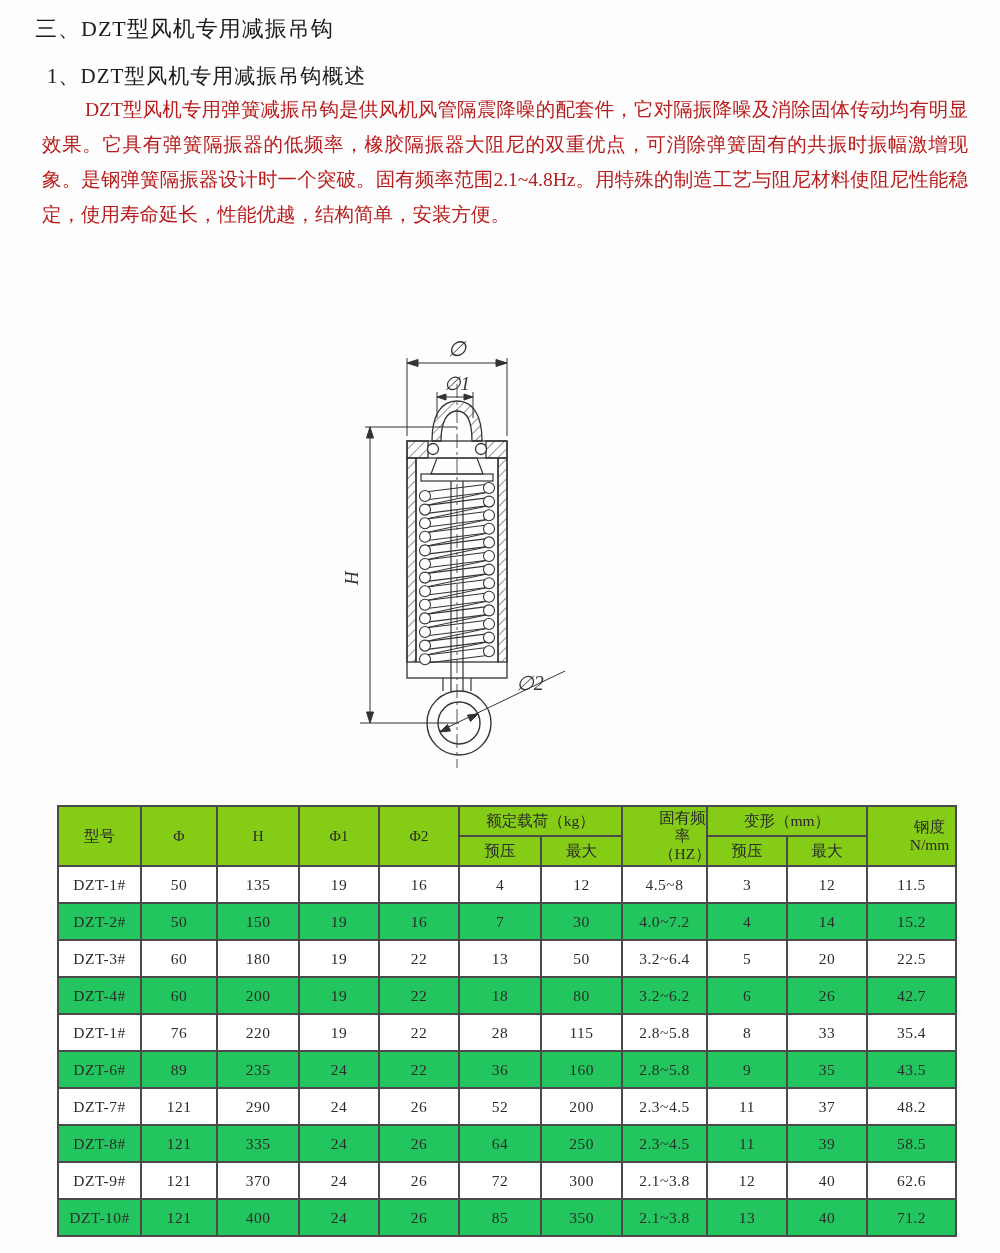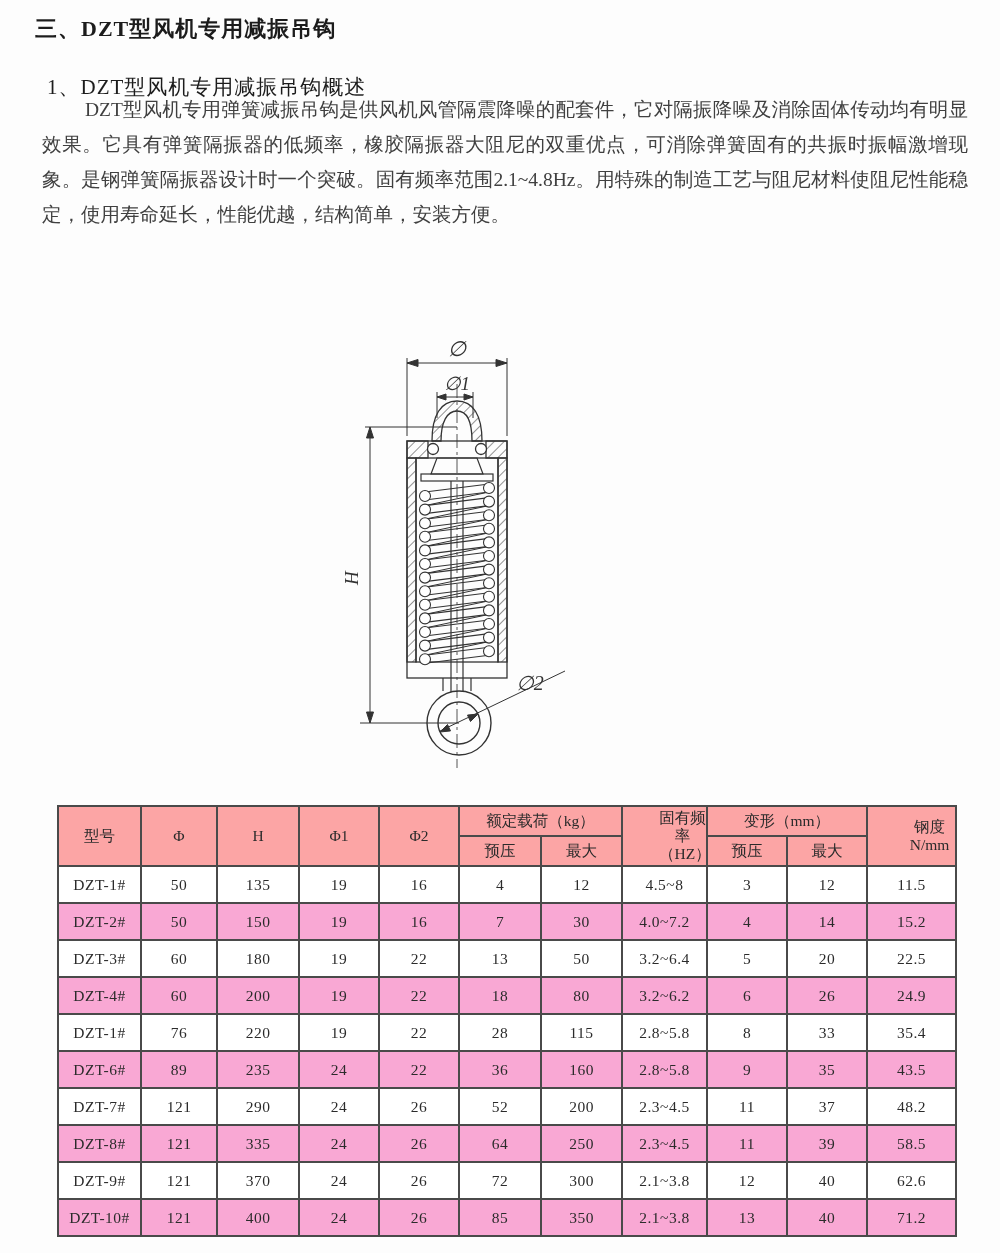--- a/index.html
+++ b/index.html
@@ -1,39 +1,39 @@
 <!DOCTYPE html>
 <html><head>
 <meta charset="utf-8">
 <style>
   html,body{margin:0;padding:0;background:#ffffff;}
   .page{
     position:relative;width:1000px;height:1253px;background:#fdfdfd;
     font-family:"Liberation Serif","DejaVu Serif",serif;color:#1c1c1c;overflow:hidden;
   }
-  .doc-title{position:absolute;left:35px;top:14px;margin:0;font-size:22px;font-weight:bold;letter-spacing:1px;}
+  .doc-title{position:absolute;left:35px;top:14px;margin:0;font-size:22px;font-weight:normal;letter-spacing:1px;}
   .sec-heading{position:absolute;margin:0;font-size:21px;font-weight:400;letter-spacing:1px;}
-  #sec1-heading{left:47px;top:73px;}
+  #sec1-heading{left:47px;top:62px;}
   #sec2-heading{left:51px;top:279px;}
   .para{
     position:absolute;left:42px;top:92px;width:926px;margin:0;
-    font-size:19.5px;line-height:35px;text-align:justify;text-indent:2.2em;color:#404040;
+    font-size:19.5px;line-height:35px;text-align:justify;text-indent:2.2em;color:#b91c1c;
   }
   .drawing{position:absolute;left:320px;top:328px;width:370px;height:455px;}
   .drawing svg{display:block;}
   .dim-label{font-family:"Liberation Serif","DejaVu Serif",serif;font-style:italic;fill:#333;}
 
   table.spec{
     position:absolute;left:57px;top:805px;width:898px;
     border-collapse:collapse;table-layout:fixed;text-align:center;color:#2b2b2b;
   }
   table.spec th,table.spec td{border:2px solid #4a4a4a;padding:0;overflow:hidden;}
-  table.spec thead th{background:#fca5a5;font-weight:400;font-size:15.5px;height:28px;line-height:1.15;}
+  table.spec thead th{background:#84cc16;font-weight:400;font-size:15.5px;height:28px;line-height:1.15;}
   table.spec td{height:35px;font-size:15.5px;background:#ffffff;letter-spacing:0.5px;}
-  table.spec tr.alt td{background:#f9a8d4;}
+  table.spec tr.alt td{background:#22c55e;}
   .two-line span{display:block;margin-left:36px;}
 </style>
 </head>
 <body>
 
 <div class="page">
 
   <h1 class="doc-title">三、DZT型风机专用减振吊钩</h1>
 
   <h2 class="sec-heading" id="sec1-heading">1、DZT型风机专用减振吊钩概述</h2>
@@ -269,21 +269,21 @@
           <td>DZT-4#</td>
           <td>60</td>
           <td>200</td>
           <td>19</td>
           <td>22</td>
           <td>18</td>
           <td>80</td>
           <td>3.2~6.2</td>
           <td>6</td>
           <td>26</td>
-          <td>24.9</td>
+          <td>42.7</td>
         </tr>
         <tr>
           <td>DZT-1#</td>
           <td>76</td>
           <td>220</td>
           <td>19</td>
           <td>22</td>
           <td>28</td>
           <td>115</td>
           <td>2.8~5.8</td>

